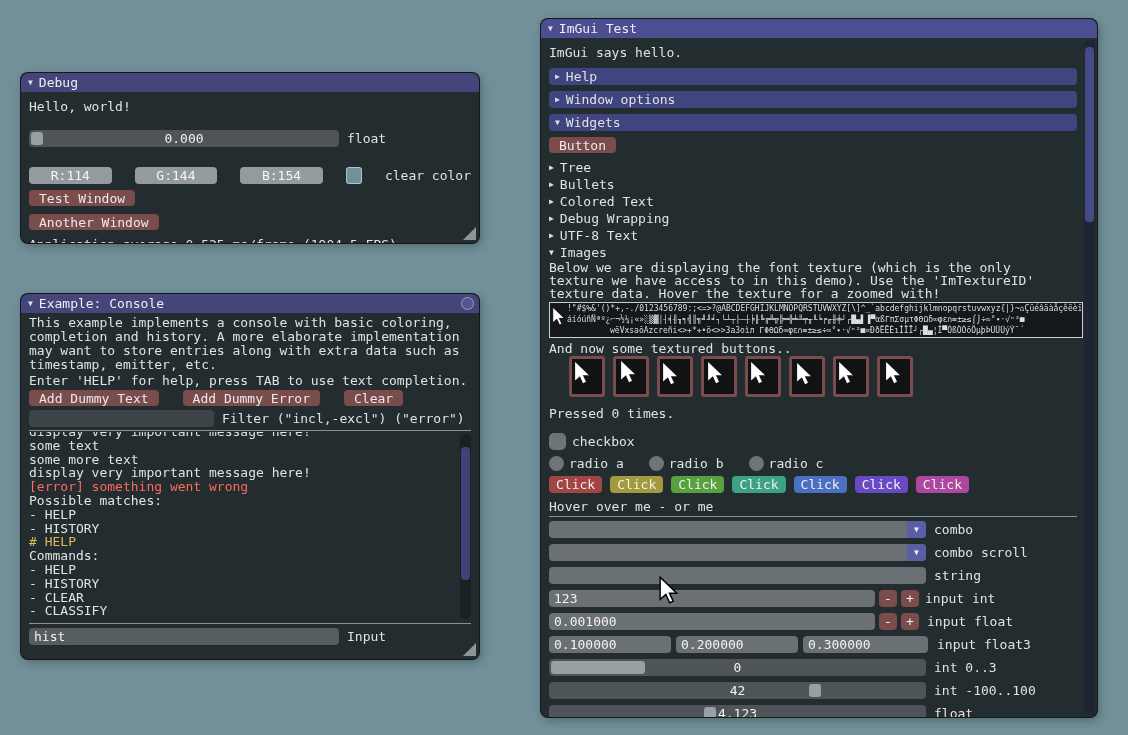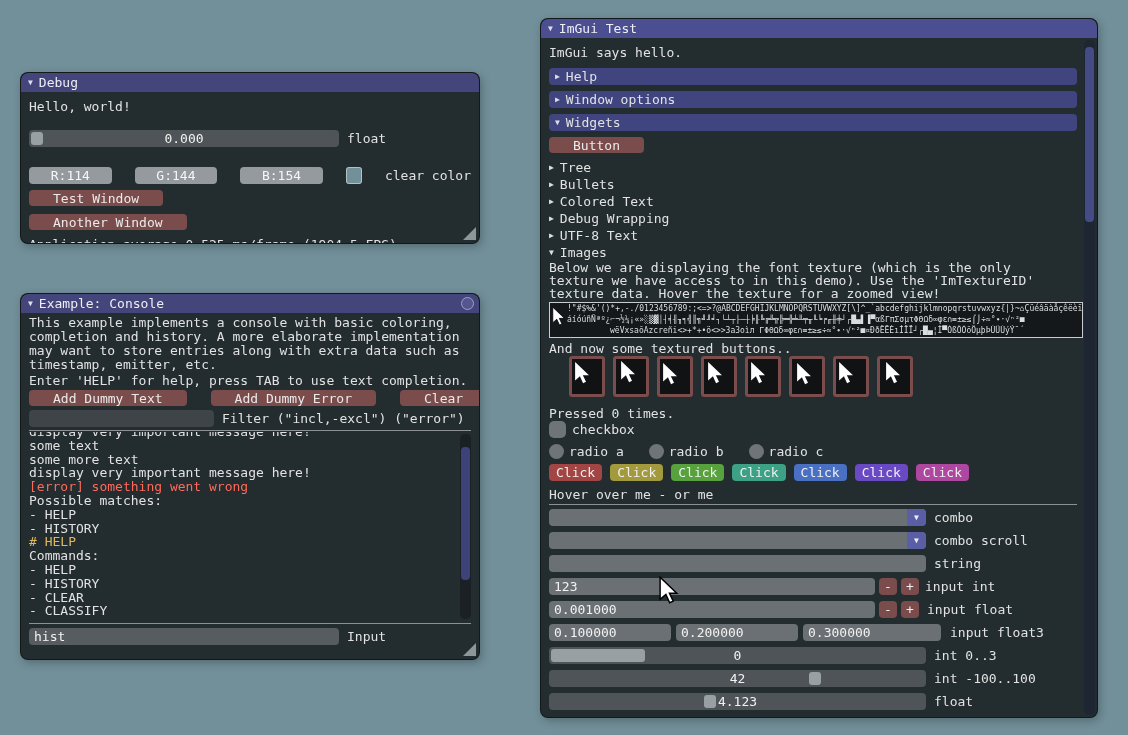--- a/index.html
+++ b/index.html
@@ -12,21 +12,21 @@
   .window{position:absolute;background:#232C2F;border:1px solid rgba(0,0,0,.45);
     border-radius:8px;box-shadow:2px 3px 8px rgba(0,0,0,.25);overflow:hidden}
   .titlebar{height:19px;display:flex;align-items:center;gap:6px;padding:0 7px;
     border-radius:7px 7px 0 0;color:#EEEEF4;position:relative}
   .tb-inactive{background:#44457B}
   .tb-active{background:#4C4E92}
   .tb-arrow{font-size:8px;line-height:1;color:#DCDCEC}
   .content{padding:7px 8px 0 8px;position:relative}
   .line{height:15px;line-height:15px;white-space:pre}
   .row{display:flex;align-items:center}
-  .btn{display:inline-flex;align-items:center;height:16px;padding:0 24px;
+  .btn{display:inline-flex;align-items:center;height:16px;padding:0 10px;
     background:#7B4C4C;border-radius:4px;color:#EAEAEA;white-space:pre}
   .frame{height:17px;line-height:17px;border-radius:4px;position:relative;
     background:#6A7073;padding:0 5px;white-space:pre;overflow:hidden;color:#F2F2F2}
   .slider{background:#4E5457;padding:0}
   .sgrab{position:absolute;top:2px;bottom:2px;background:#99A0A3;border-radius:3px}
   .sval{position:absolute;left:0;right:0;top:0;text-align:center;line-height:17px;color:#F2F2F2}
   .drag{width:88px;background:#949A9E;text-align:center;color:#F6F6F6;height:17px;
     line-height:17px;border-radius:4px;white-space:pre}
   .lbl{margin-left:8px;white-space:pre}
   .sep{height:1px;background:#8A9094}
@@ -202,21 +202,21 @@
       </div>
       <div class="tree">
         <span class="tb-arrow">▼</span>
         <span style="white-space:pre">Images</span>
       </div>
     </div>
 
     <div>
       <div class="wrapline">Below we are displaying the font texture (which is the only</div>
       <div class="wrapline">texture we have access to in this demo). Use the 'ImTextureID'</div>
-      <div class="wrapline">texture data. Hover the texture for a zoomed view!</div>
+      <div class="wrapline">texture data. Hover the texture for a zoomed with!</div>
     </div>
 
     <div class="atlas">
       <svg class="cursor-svg" style="position:absolute;left:2px;top:3px" width="14" height="21" viewBox="0 0 18 26">
         <use href="#cursor-shape" fill="#FFFFFF" stroke="#000000" stroke-width="1"></use>
       </svg>
       <div class="atlas-row">!"#$%&amp;'()*+,-./0123456789:;&lt;=&gt;?@ABCDEFGHIJKLMNOPQRSTUVWXYZ[\]^_`abcdefghijklmnopqrstuvwxyz{|}~⌂ÇüéâäàåçêëèïîìÄÅÉæÆôöòûùÿÖÜ¢£¥</div>
       <div class="atlas-row">áíóúñÑªº¿⌐¬½¼¡«»░▒▓│┤╡╢╖╕╣║╗╝╜╛┐└┴┬├─┼╞╟╚╔╩╦╠═╬╧╨╤╥╙╘╒╓╫╪┘┌█▄▌▐▀αßΓπΣσµτΦΘΩδ∞φε∩≡±≥≤⌠⌡÷≈°∙·√ⁿ²■</div>
       <div class="atlas-row" style="margin-left:60px">wëVxsaõAzcreñi&lt;&gt;+*+•ö&lt;&gt;&gt;ЗaЗoìл ΓΦΘΩδ∞φε∩≡±≥≤÷≈°∙·√ⁿ²■¤ÐðÊËÈıÍÎÏ┘┌█▄¦Ì▀ÓßÔÒõÕµþÞÚÛÙýÝ¯´</div>
     </div>
@@ -277,21 +277,21 @@
           <div class="inner">
             <svg class="cursor-svg" style="position:absolute;left:5px;top:2px" width="17" height="24" viewBox="0 0 18 26">
               <use href="#cursor-shape" fill="#FFFFFF"></use>
             </svg>
           </div>
         </div>
     </div>
 
     <div class="line" style="margin-top:9px">Pressed 0 times.</div>
 
-    <div class="row" style="margin-top:0;gap:6px">
+    <div class="row" style="margin-top:12px;gap:6px">
       <div class="check"></div>
       <span style="white-space:pre">checkbox</span>
     </div>
 
     <div class="row" style="margin-top:6px;gap:5px">
       <div class="radio"></div>
       <span style="white-space:pre;margin-right:20px">radio a</span>
       <div class="radio"></div>
       <span style="white-space:pre;margin-right:20px">radio b</span>
       <div class="radio"></div>
@@ -345,21 +345,21 @@
     <div class="row" style="margin-top:6px;gap:4px">
       <div class="frame" style="width:326px">0.001000</div>
       <div class="sq">-</div>
       <div class="sq">+</div>
       <span class="lbl" style="margin-left:4px">input float</span>
     </div>
 
     <div class="row" style="margin-top:6px;gap:5px">
       <div class="frame" style="width:122px">0.100000</div>
       <div class="frame" style="width:122px">0.200000</div>
-      <div class="frame" style="width:138px">0.300000</div>
+      <div class="frame" style="width:125px">0.300000</div>
       <span class="lbl" style="margin-left:4px">input float3</span>
     </div>
 
     <div class="row" style="margin-top:6px">
       <div class="frame slider" style="width:377px">
         <div class="sgrab" style="left:2px;width:94px"></div>
         <span class="sval">0</span>
       </div>
       <span class="lbl">int 0..3</span>
     </div>

